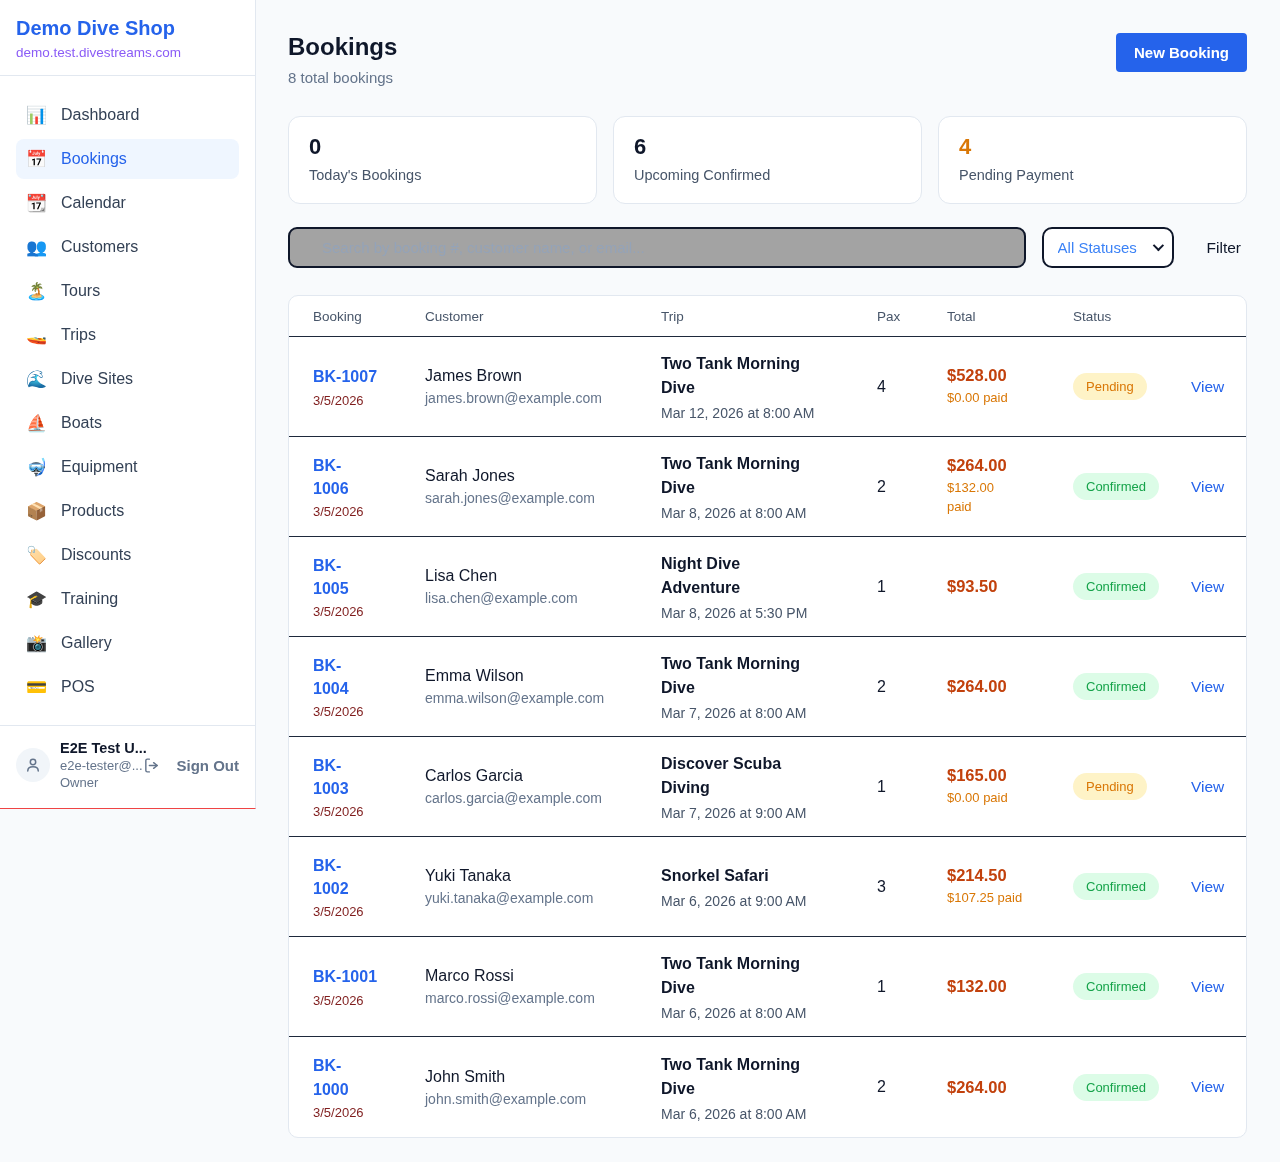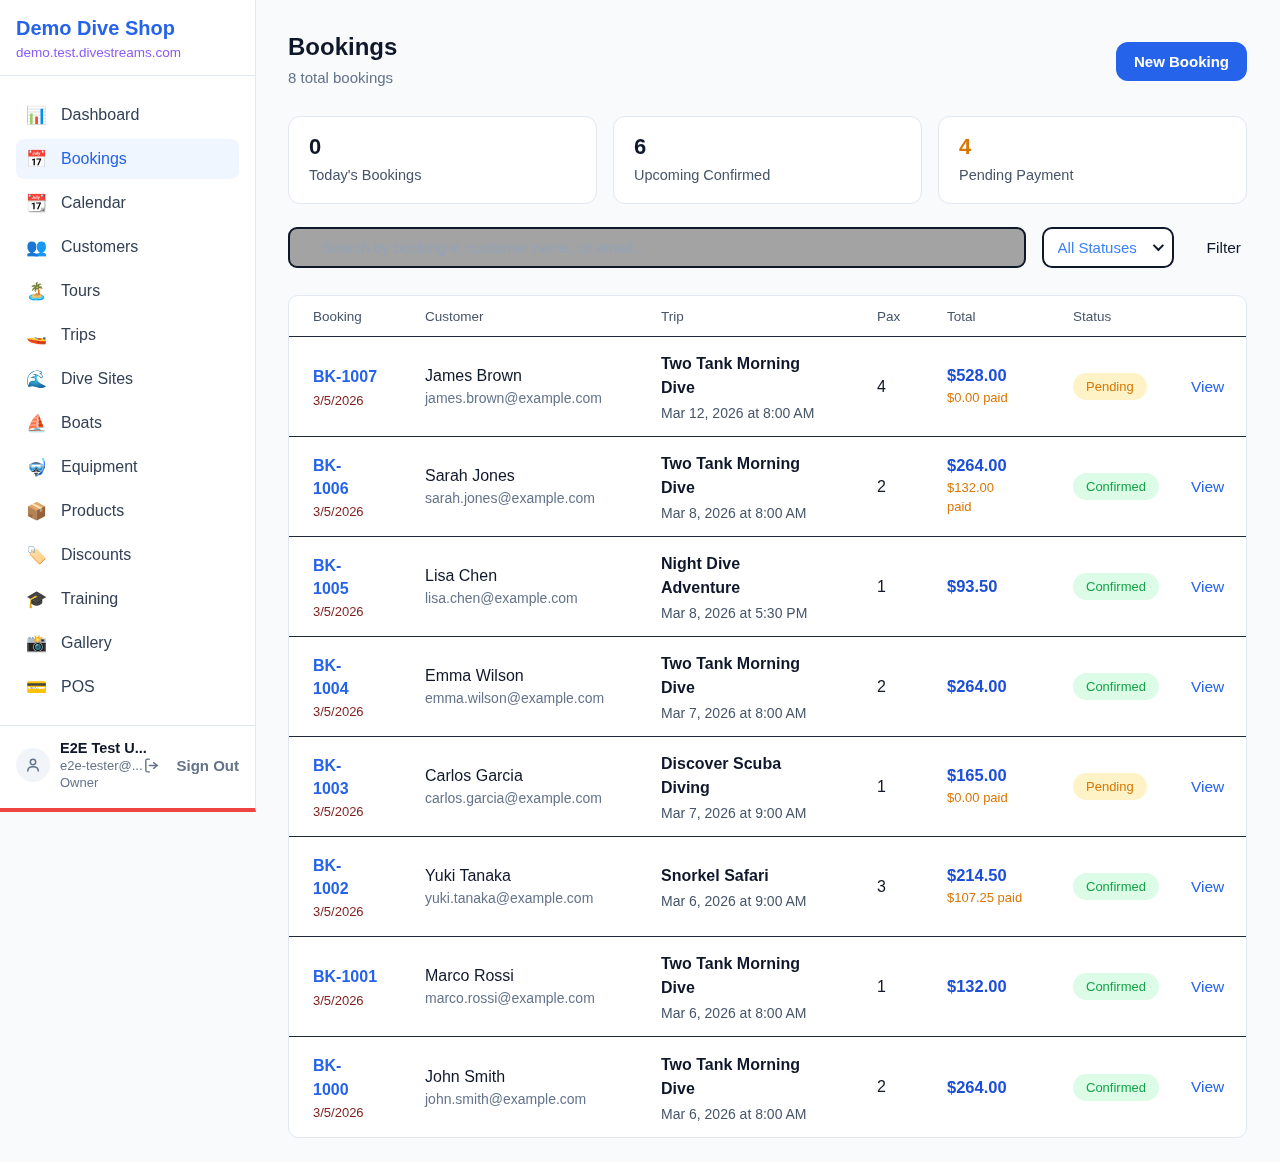--- a/index.html
+++ b/index.html
@@ -5,21 +5,21 @@
   * { margin:0; padding:0; box-sizing:border-box; }
   html,body { width:1280px; }
   body {
     font-family:"Liberation Sans","DejaVu Sans",sans-serif;
     background:#f8fafc; color:#0f172a; min-height:1162px; position:relative;
   }
 
   
   .sidebar {
     position:absolute; left:0; top:0; width:256px; background:#ffffff;
-    border-right:1px solid #e2e8f0; border-bottom:4px solid #ef4444;
+    border-right:1px solid #e2e8f0; border-bottom:1px solid #ef4444;
   }
   .brand { padding:17px 16px 15px 16px; border-bottom:1px solid #e2e8f0; }
   .brand-name { color:#2563eb; font-size:20px; font-weight:700; }
   .brand-domain { color:#8b5cf6; font-size:13.5px; margin-top:5px; }
   .nav { padding:19px 16px 14px 16px; }
   .nav-item {
     display:flex; align-items:center; gap:13px; height:40px; margin-bottom:4px;
     padding:0 10px; border-radius:8px; cursor:pointer; color:#334155; font-size:16px;
   }
   .nav-item .nav-icon { font-size:17px; width:22px; text-align:center; }
@@ -40,22 +40,22 @@
     display:flex; align-items:center; gap:17px; background:none; border:none;
     color:#64748b; font-size:15px; cursor:pointer; font-family:inherit; white-space:nowrap;font-weight:bold;
   }
 
   
   .main { margin-left:256px; padding:33px 33px 28px 32px; }
   .page-header { display:flex; justify-content:space-between; align-items:flex-start; }
   .page-title { font-size:24px; font-weight:700; color:#0f172a; }
   .page-subtitle { font-size:15px; color:#64748b; margin-top:8px; }
   .primary-btn {
-    background:#2563eb; color:#fff; border:none; border-radius:12px;
-    padding:11px 18px; font-size:15px; font-weight:600; cursor:pointer; font-family:inherit;margin-top:9px;
+    background:#2563eb; color:#fff; border:none; border-radius:4px;
+    padding:11px 18px; font-size:15px; font-weight:600; cursor:pointer; font-family:inherit;
   }
 
   .stats-row { display:flex; gap:16px; margin-top:30px; }
   .stat-card {
     flex:1; background:#fff; border:1px solid #e2e8f0; border-radius:12px;
     padding:17px 20px; height:88px;
   }
   .stat-value { font-size:22px; font-weight:700; }
   .stat-label { font-size:14.5px; color:#475569; margin-top:7px; }
 
@@ -91,21 +91,21 @@
   .trow { padding:14px 24px; min-height:100px; align-items:center; border-bottom:1px solid #1e293b; }
   .trow:last-child { border-bottom:none; }
 
   .bk-link { color:#2563eb; font-size:16px; font-weight:600; text-decoration:none; display:inline-block; line-height:1.45; }
   .bk-date { font-size:13px; color:#7f1d1d; margin-top:4px; }
   .cust-name { font-size:16px; color:#0f172a; }
   .cust-email { font-size:14px; color:#64748b; margin-top:5px; }
   .trip-name { font-size:16px; font-weight:600; color:#0f172a; max-width:158px; line-height:1.5; }
   .trip-time { font-size:14px; color:#475569; margin-top:5px; }
   .pax-val { font-size:16px; color:#0f172a; }
-  .total-val { font-size:16.5px; font-weight:700; color:#1d4ed8; }
+  .total-val { font-size:16.5px; font-weight:700; color:#c2410c; }
   .total-paid { font-size:13px; color:#d97706; margin-top:4px; max-width:80px; line-height:1.45; }
   .badge {
     display:inline-block; padding:6px 13px; border-radius:999px; font-size:13px; font-weight:500;
   }
   .badge.pending { background:#fef3c7; color:#d97706; }
   .badge.confirmed { background:#dcfce7; color:#16a34a; }
   .view-cell { text-align:right; }
   .view-link { color:#2563eb; font-size:15.5px; font-weight:500; text-decoration:none; }
 </style>
 </head>

